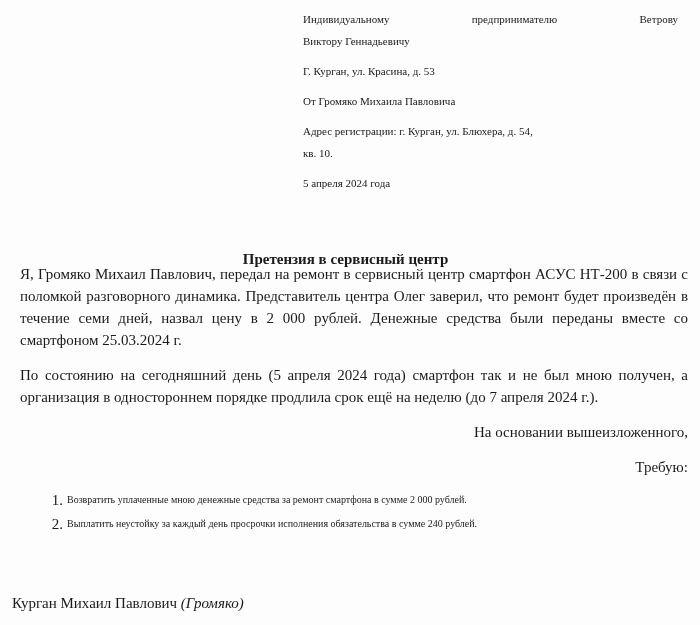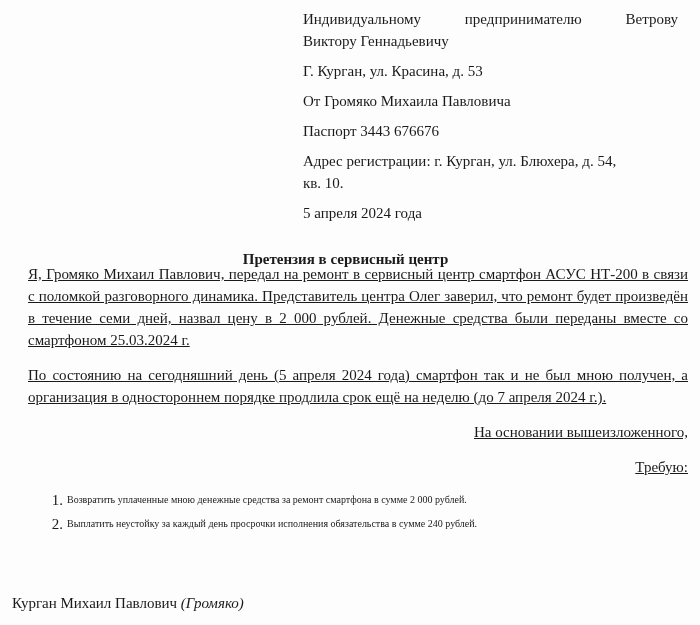--- a/index.html
+++ b/index.html
@@ -24,21 +24,21 @@
   }
 
   
   .header-block {
     position: absolute;
     left: 303px;
     top: 8px;
     width: 375px;
   }
   .header-line {
-    font-size: 15px;
+    font-size: 11px;
     line-height: 22px;
     text-align: justify;
     text-justify: inter-word;
     margin: 0 0 8px 0;
     hyphens: none;
   }
   .header-line:last-child {
     margin-bottom: 0;
   }
   
@@ -71,23 +71,22 @@
     position: absolute;
     left: 12px;
     top: 263px;
     width: 676px;
   }
   .para {
     font-size: 15px;
     line-height: 22px;
     text-align: justify;
     text-justify: inter-word;
-    margin: 0 0 13px 16px;
+    margin: 0 0 13px 8px;
     hyphens: none;
-    text-decoration: underline;
   }
   .para.tight {
     margin-bottom: 11px;
   }
   .para.plain {
     text-align: right;
   }
 
   
   .demands {
@@ -139,21 +138,20 @@
 
     <div class="header-line justify-all">
       <span class="jline">Индивидуальному предпринимателю Ветрову</span>
       <span class="jline last">Виктору Геннадьевичу</span>
     </div>
 
     <p class="header-line">Г. Курган, ул. Красина, д. 53</p>
 
     <p class="header-line">От Громяко Михаила Павловича</p>
 
-    <p class="header-line">Паспорт 3443 676676</p>
 
     <div class="header-line">
       <span style="display:block">Адрес регистрации: г. Курган, ул. Блюхера, д. 54,</span>
       <span style="display:block">кв. 10.</span>
     </div>
 
     <p class="header-line">5 апреля 2024 года</p>
   </div>
 
   <h1 class="doc-title">Претензия в сервисный центр</h1>

